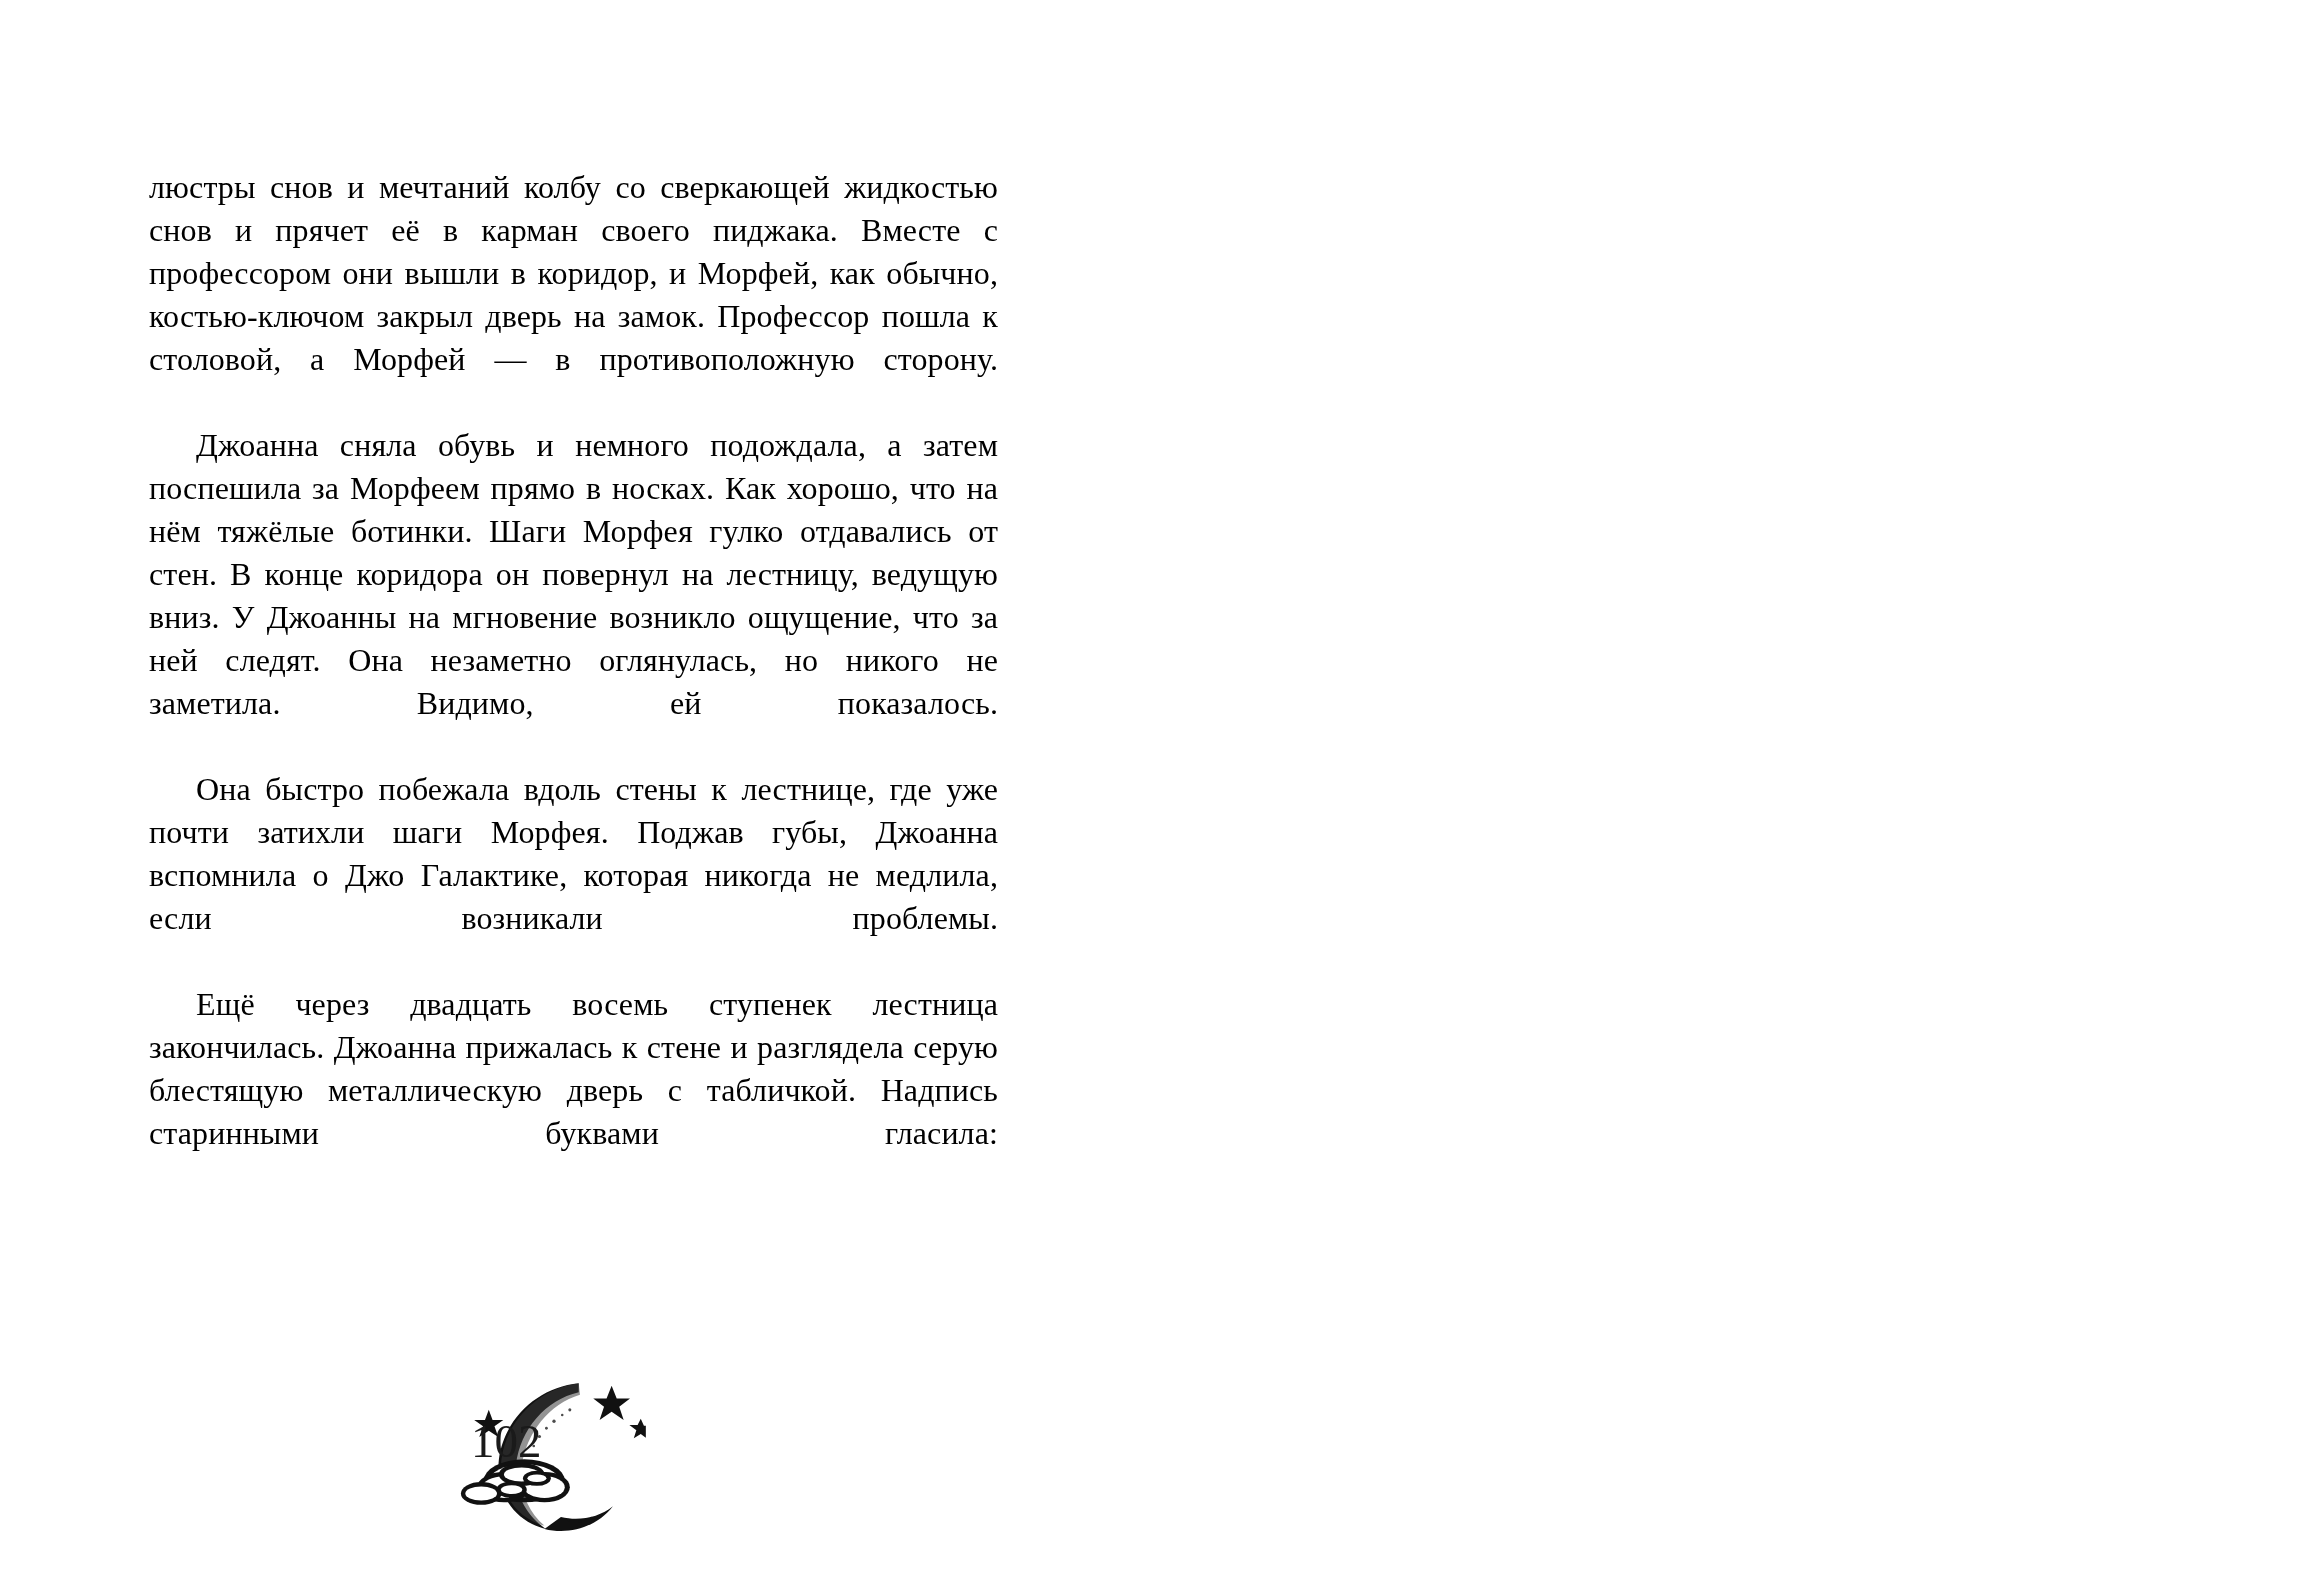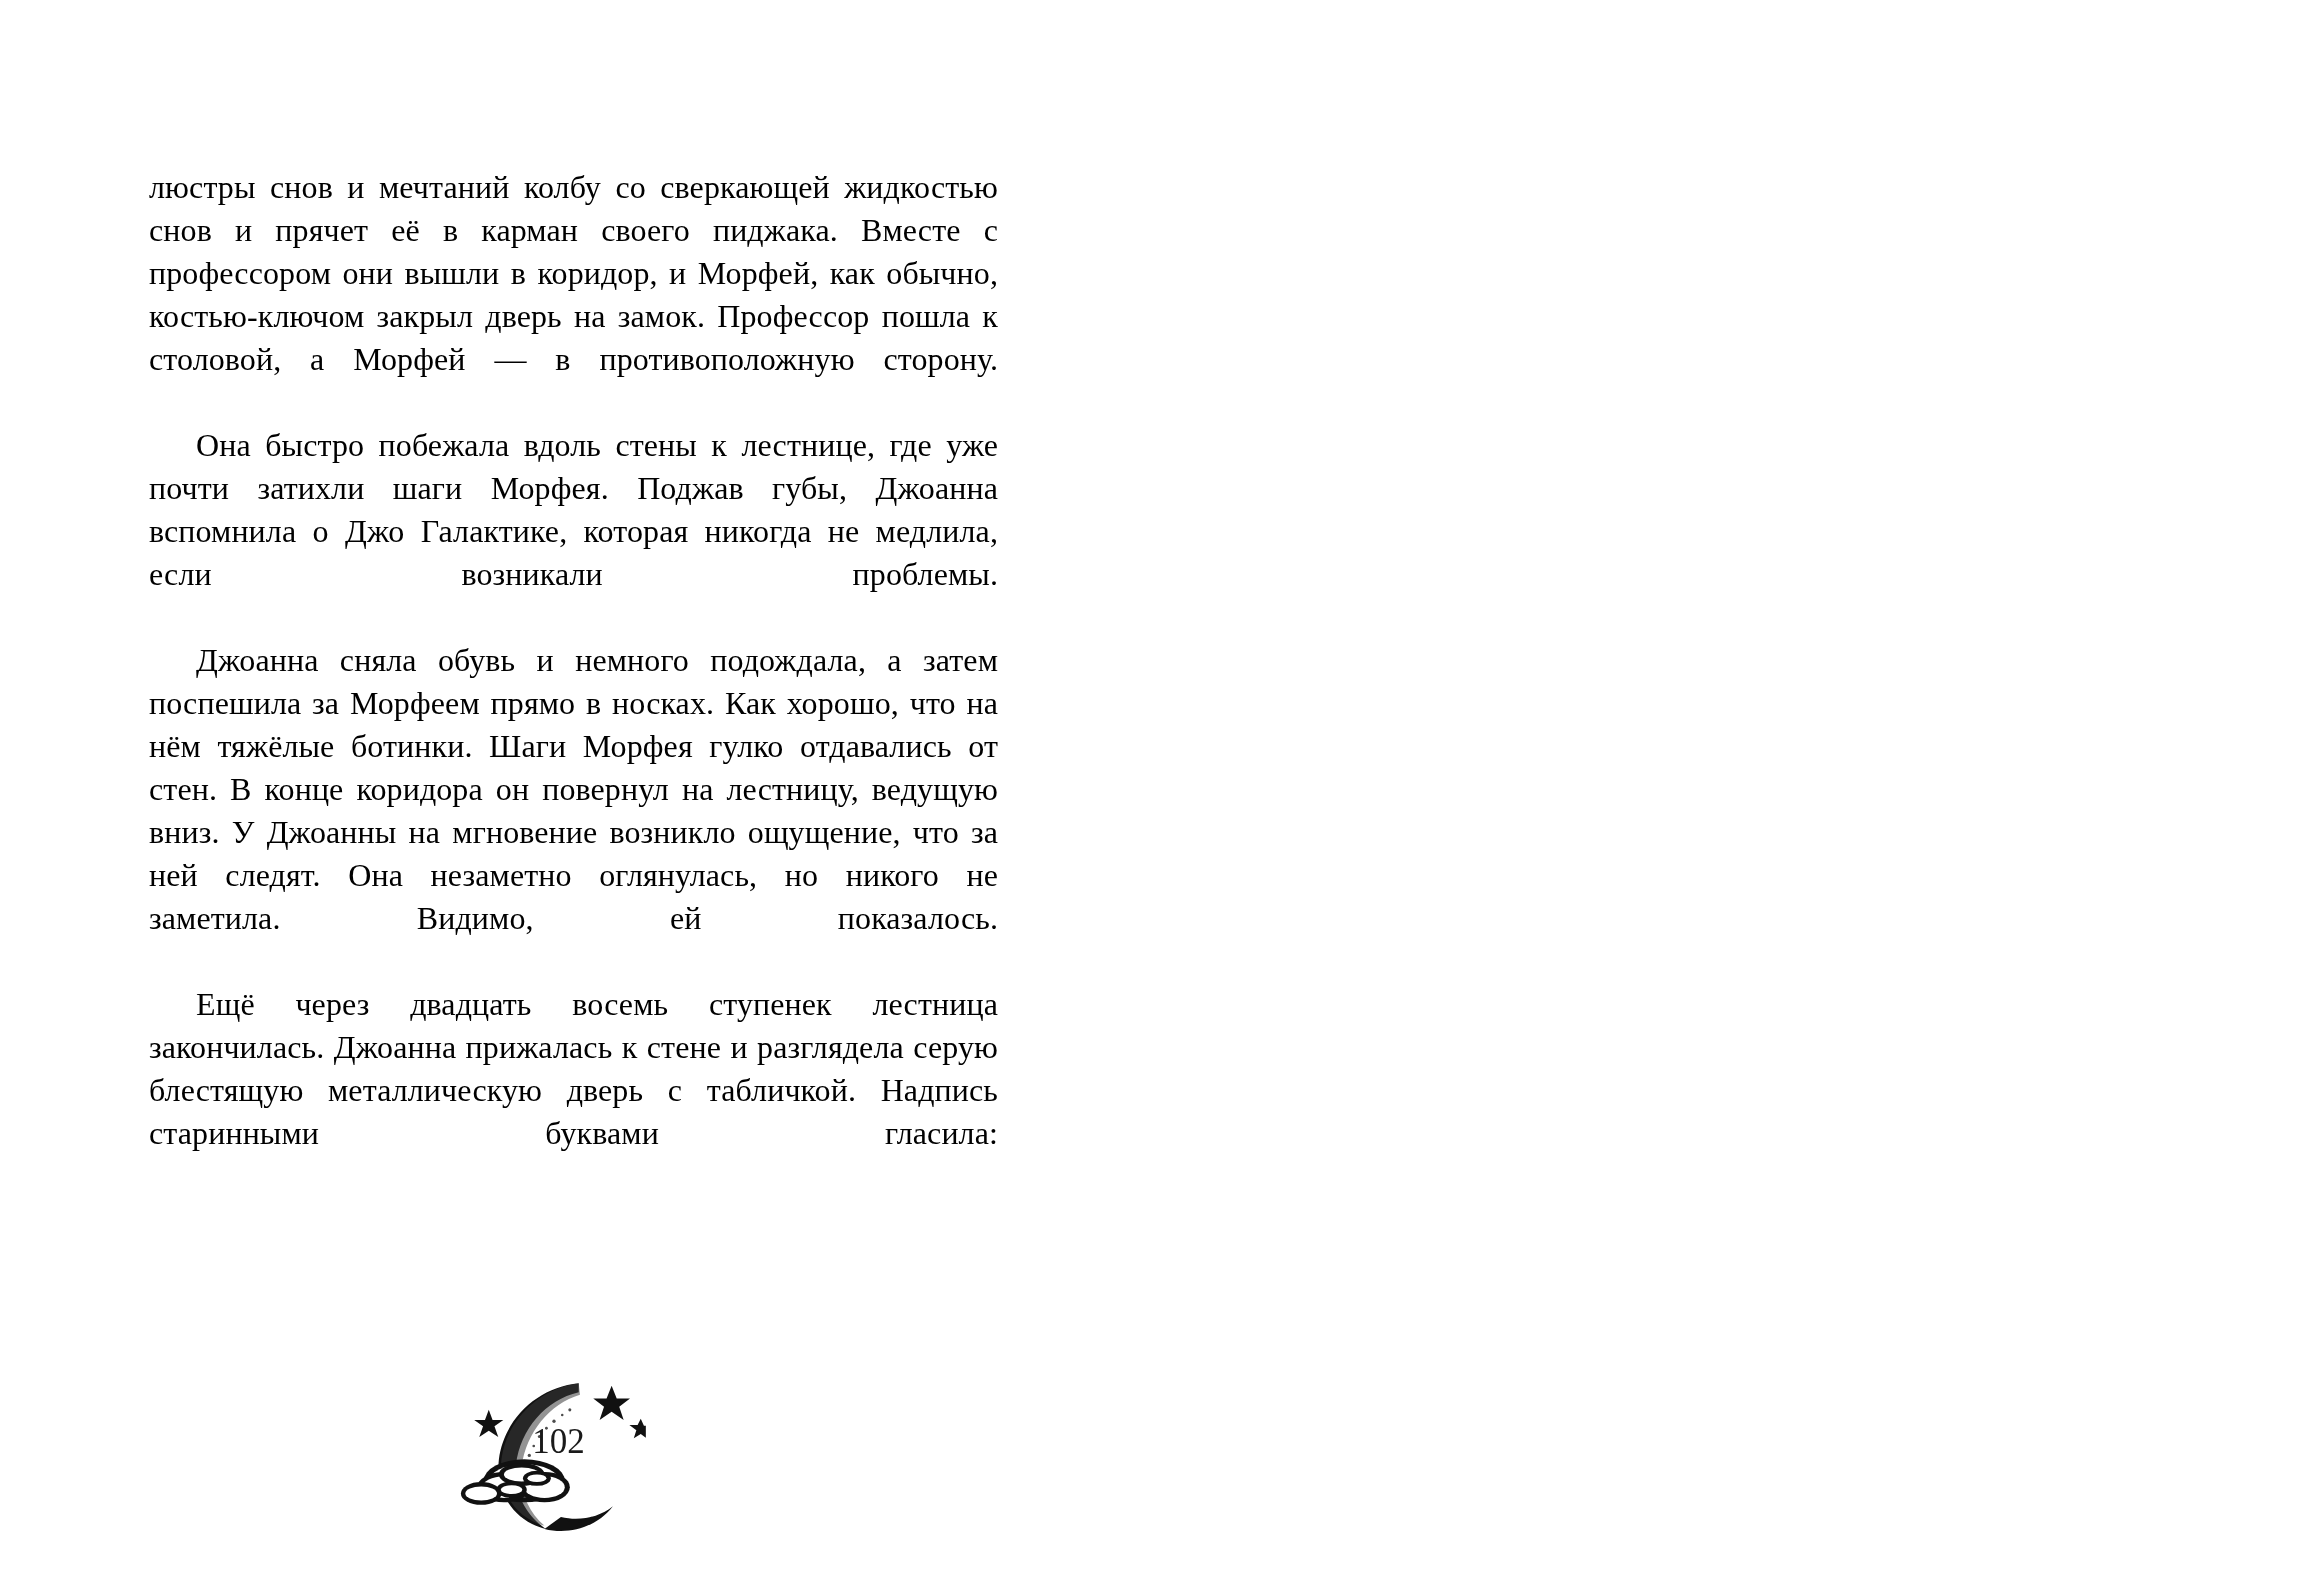--- a/index.html
+++ b/index.html
@@ -73,40 +73,39 @@
     left: 0;
     top: 0;
     width: 203px;
     height: 171px;
   }
   .folio {
     position: absolute;
     left: 0;
     top: 61px;
     width: 203px;
-    text-align: center;
     font-family: "Liberation Serif", "DejaVu Serif", serif;
-    font-size: 35px;
+    font-size: 47px;
     line-height: 35px;
     color: #1a1a1a;
     padding-left: 28px;
     box-sizing: border-box;
   }
 </style>
 </head>
 <body>
 
 <div class="spread">
 
   <div class="page page-left">
 
     <div class="text-col left-col">
       <p class="para no-indent">люстры снов и мечтаний колбу со сверкающей жидкостью снов и прячет её в карман своего пиджака. Вместе с профессором они вышли в коридор, и Морфей, как обычно, костью-ключом закрыл дверь на замок. Профессор пошла к столовой, а Морфей — в противоположную сторону.</p>
+      <p class="para">Джоанна сняла обувь и немного подождала, а затем поспешила за Морфеем прямо в носках. Как хорошо, что на нём тяжёлые ботинки. Шаги Морфея гулко отдавались от стен. В конце коридора он повернул на лестницу, ведущую вниз. У Джоанны на мгновение возникло ощущение, что за ней следят. Она незаметно оглянулась, но никого не заметила. Видимо, ей показалось.</p>
       <p class="para">Она быстро побежала вдоль стены к лестнице, где уже почти затихли шаги Морфея. Поджав губы, Джоанна вспомнила о Джо Галактике, которая никогда не медлила, если возникали проблемы.</p>
-      <p class="para">Джоанна сняла обувь и немного подождала, а затем поспешила за Морфеем прямо в носках. Как хорошо, что на нём тяжёлые ботинки. Шаги Морфея гулко отдавались от стен. В конце коридора он повернул на лестницу, ведущую вниз. У Джоанны на мгновение возникло ощущение, что за ней следят. Она незаметно оглянулась, но никого не заметила. Видимо, ей показалось.</p>
       <p class="para">Ещё через двадцать восемь ступенек лестница закончилась. Джоанна прижалась к стене и разглядела серую блестящую металлическую дверь с табличкой. Надпись старинными буквами гласила:</p>
     </div>
 
     <div class="ornament left">
       <svg viewBox="0 0 320 270" xmlns="http://www.w3.org/2000/svg">
         <g fill="#111111">
 
           <path d="M214,32 C150,38 96,88 88,152 C82,205 112,250 162,262
                    C128,238 110,200 115,160 C122,104 162,58 214,46 Z"></path>
           <path d="M214,32 C152,40 100,90 92,152 C86,202 114,244 160,257

